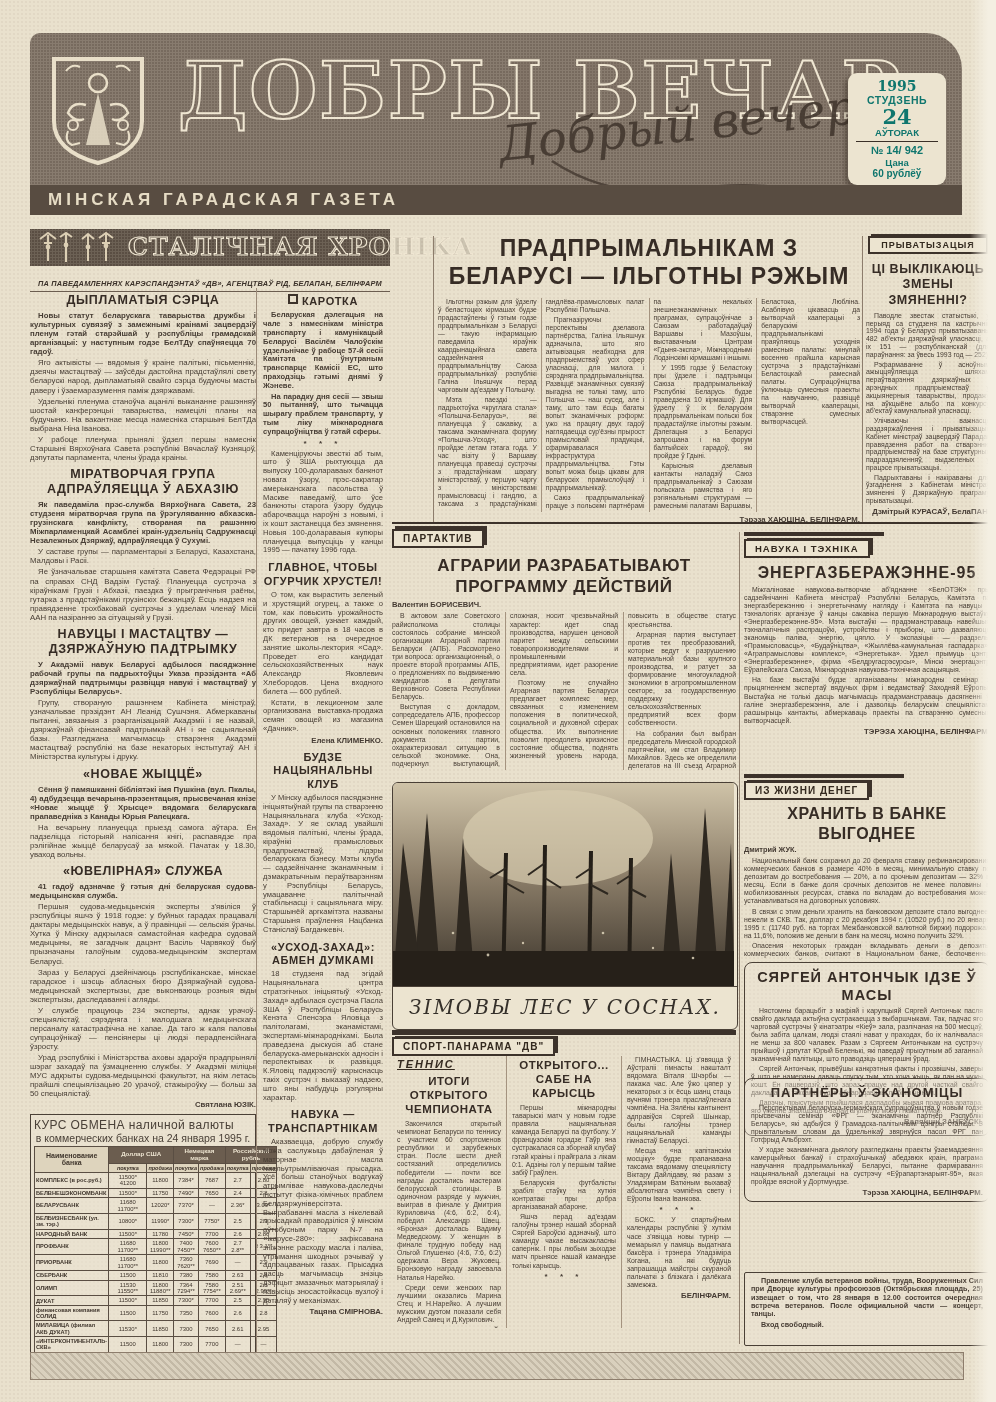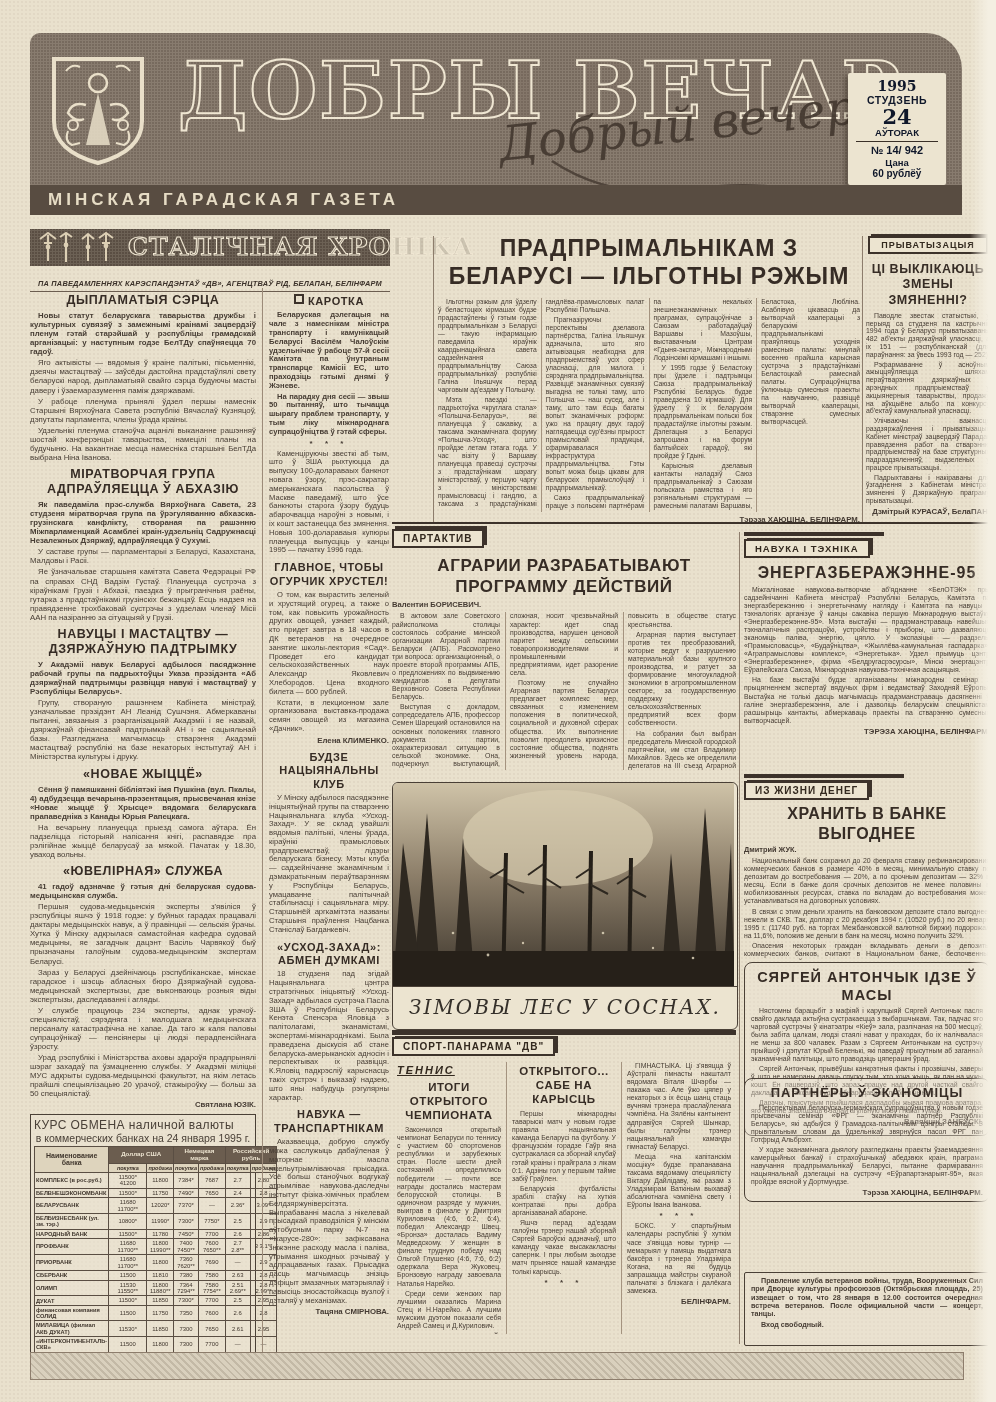--- a/index.html
+++ b/index.html
@@ -18,22 +18,22 @@
   @supports (-webkit-text-stroke:1px #000){
     .outline{-webkit-text-stroke:2px #efe6d2;-webkit-text-fill-color:rgba(119,105,93,.25);}
     .outline-thin{-webkit-text-stroke:1.1px #efe6d2;-webkit-text-fill-color:rgba(90,78,67,.2);}
   }
   .band-title{position:absolute;left:148px;top:12px;font-family:"DejaVu Serif",serif;font-weight:bold;
     font-size:78px;letter-spacing:2px;white-space:nowrap;}
   .band-script{position:absolute;left:468px;top:64px;font-family:"DejaVu Serif",serif;font-style:italic;
     font-size:48px;color:#43382f;transform:rotate(-6deg);opacity:.9;white-space:nowrap;}
   .flourish{position:absolute;left:520px;top:118px;}
   .emblem{position:absolute;left:16px;top:20px;}
-  .date-box{position:absolute;right:16px;top:40px;width:98px;height:112px;background:#ece4d0;border-radius:2px;
-    text-align:center;box-shadow:-3px 3px 4px rgba(40,30,20,.4);padding-top:5px;box-sizing:border-box;color:#0f172a;}
+  .date-box{position:absolute;right:16px;top:40px;width:98px;height:112px;background:#ece4d0;border-radius:9px;
+    text-align:center;box-shadow:-3px 3px 4px rgba(40,30,20,.4);padding-top:5px;box-sizing:border-box;color:#0f766e;}
   .db-year{font-family:"DejaVu Serif",serif;font-weight:bold;font-size:14px;}
   .db-month{font-weight:bold;font-size:10.5px;letter-spacing:.5px;}
   .db-day{font-family:"DejaVu Serif",serif;font-weight:bold;font-size:21px;line-height:1;}
   .db-weekday{font-weight:bold;font-size:9.5px;}
   .db-sep{border-top:1.5px solid #3a3028;margin:3px 8px 2px;}
   .db-issue{font-weight:bold;font-size:11px;}
   .db-price-label{font-size:9.5px;font-weight:bold;margin-top:1px;}
   .db-price{font-weight:bold;font-size:10px;}
   .tagline{position:absolute;left:30px;top:185px;width:932px;height:30px;background:#584c41;color:#e6dcc5;
     font-size:17px;font-weight:bold;letter-spacing:4px;line-height:30px;padding-left:18px;box-sizing:border-box;}
@@ -51,21 +51,21 @@
 
   
   .chron-head{position:absolute;left:30px;top:229px;width:360px;height:37px;background:#5a4e43;
     background-image:radial-gradient(rgba(240,230,210,.12) 1px, transparent 1.2px);background-size:3px 3px;}
   .chron-title{position:absolute;left:98px;top:3px;font-family:"DejaVu Serif",serif;font-weight:bold;
     font-size:25px;letter-spacing:1px;white-space:nowrap;}
   .chron-sources{position:absolute;left:30px;top:268px;width:360px;height:15px;font-size:7.4px;font-style:italic;
     font-weight:bold;text-align:center;line-height:15px;border-bottom:1px solid #6b5d50;letter-spacing:.2px;color:#3c322a;margin-top:8px;}
   .chron-cols{position:absolute;left:30px;top:288px;width:360px;height:1066px;overflow:hidden;display:flex;}
   .chron-main{width:226px;}
-  .chron-side{width:120px;margin-left:6px;border-left:1px solid #9c8b79;padding-left:6px;}
+  .chron-side{width:120px;margin-left:0;border-left:1px solid #9c8b79;padding-left:6px;}
   .chron-main .hl{font-size:12.5px;margin:5px 0 3px;}
   .chron-side .hl{font-size:11px;margin:6px 0 3px;}
   .chron-side .p{font-size:7.6px;}
   .sq{display:inline-block;width:6px;height:6px;border:2px solid #3c322a;margin-right:4px;vertical-align:1px;}
 
   
   .fx{margin-top:5px;border:1.5px solid #4a4036;padding:3px 3px 4px;background:rgba(236,228,212,.5);}
   .fx-title{font-size:12px;text-align:left;color:#4a4138;letter-spacing:.4px;}
   .fx-sub{font-size:10.5px;text-align:center;color:#4a4138;margin-bottom:2px;}
   table.fx-t{width:100%;border-collapse:collapse;}
@@ -120,21 +120,21 @@
   .rbox .hl{font-size:14.5px;letter-spacing:1px;margin:2px 0 3px;}
   .rbox .p{font-size:6.9px;line-height:1.16;}
   #anton{top:962px;height:174px;}
   #partners{top:1078px;height:124px;}
   #partners .hl{font-size:13px;}
   #vets{top:1272px;height:74px;border-radius:2px;}
   #vets .p{font-weight:bold;font-size:7.2px;text-indent:10px;}
 
   
   .sports{position:absolute;left:392px;top:1036px;width:344px;height:310px;overflow:hidden;}
-  .sports-cols{display:flex;margin-top:6px;height:272px;overflow:hidden;}
+  .sports-cols{display:flex;height:272px;overflow:hidden;}
   .sp-col{flex:1;padding:0 5px;overflow:hidden;}
   .sp-col + .sp-col{border-left:1px solid #a4937f;}
   .sp-col .p{font-size:6.9px;line-height:1.17;}
   .rubric{font-style:italic;font-weight:bold;font-size:11px;letter-spacing:2px;text-decoration:underline;margin:2px 0 4px;color:#33291f;}
   .sp-col .hl{font-size:11.5px;margin:2px 0 4px;}
 
   .bottom-band{position:absolute;left:30px;top:1352px;width:932px;height:26px;z-index:3;
     background:repeating-linear-gradient(45deg,#c3b9a6 0 2px,#d9d0bd 2px 5px);border:1px solid #8d7d6c;}
 </style>
 </head>
@@ -192,22 +192,22 @@
   <div class="chron-sources">ПА ПАВЕДАМЛЕННЯХ КАРЭСПАНДЭНТАЎ «ДВ», АГЕНЦТВАЎ РІД, БЕЛАПАН, БЕЛІНФАРМ</div>
 
   <div class="chron-cols">
     <div class="chron-main">
 
       <div class="art">
         <div class="hl">ДЫПЛАМАТЫЯ СЭРЦА</div>
         <p class="p lead">Новы статут беларускага таварыства дружбы і культурных сувязяў з замежнымі краінамі зацвердзіў пленум гэтай старэйшай у рэспубліцы грамадскай арганізацыі: у наступным годзе БелТДу спаўняецца 70 гадоў.</p>
         <div>
             <p class="p">Яго актывісты — вядомыя ў краіне палітыкі, пісьменнікі, дзеячы мастацтваў — заўсёды дастойна прадстаўлялі свету беларускі народ, дыпламатыяй свайго сэрца будуючы масты даверу і ўзаемаразумення паміж дзяржавамі.</p>
+            <p class="p">Удзельнікі пленума станоўча ацанілі выкананне рашэнняў шостай канферэнцыі таварыства, намецілі планы на будучыню. На вакантнае месца намесніка старшыні БелТДа выбрана Ніна Іванова.</p>
             <p class="p">У рабоце пленума прынялі ўдзел першы намеснік Старшыні Вярхоўнага Савета рэспублікі Вячаслаў Кузняцоў, дэпутаты парламента, члены ўрада краіны.</p>
-            <p class="p">Удзельнікі пленума станоўча ацанілі выкананне рашэнняў шостай канферэнцыі таварыства, намецілі планы на будучыню. На вакантнае месца намесніка старшыні БелТДа выбрана Ніна Іванова.</p>
           </div>
       </div>
 
       <div class="art">
         <div class="hl">МІРАТВОРЧАЯ ГРУПА АДПРАЎЛЯЕЦЦА Ў АБХАЗІЮ</div>
         <p class="p lead">Як паведаміла прэс-служба Вярхоўнага Савета, 23 студзеня міратворчая група па ўрэгуляванню абхазска-грузінскага канфлікту, створаная па рашэнню Міжпарламенцкай Асамблеі краін-удзельніц Садружнасці Незалежных Дзяржаў, адпраўляецца ў Сухумі.</p>
         <div>
             <p class="p">У саставе групы — парламентарыі з Беларусі, Казахстана, Малдовы і Расіі.</p>
             <p class="p">Яе ўзначальвае старшыня камітэта Савета Федэрацыі РФ па справах СНД Вадзім Густаў. Плануецца сустрэча з кіраўнікамі Грузіі і Абхазіі, паездка ў прыгранічныя раёны, гутарка з прадстаўнікамі грузінскіх бежанцаў. Ёсць надзея на правядзенне трохбаковай сустрэчы з удзелам членаў Місіі ААН па назіранню за сітуацыяй у Грузіі.</p>
           </div>

